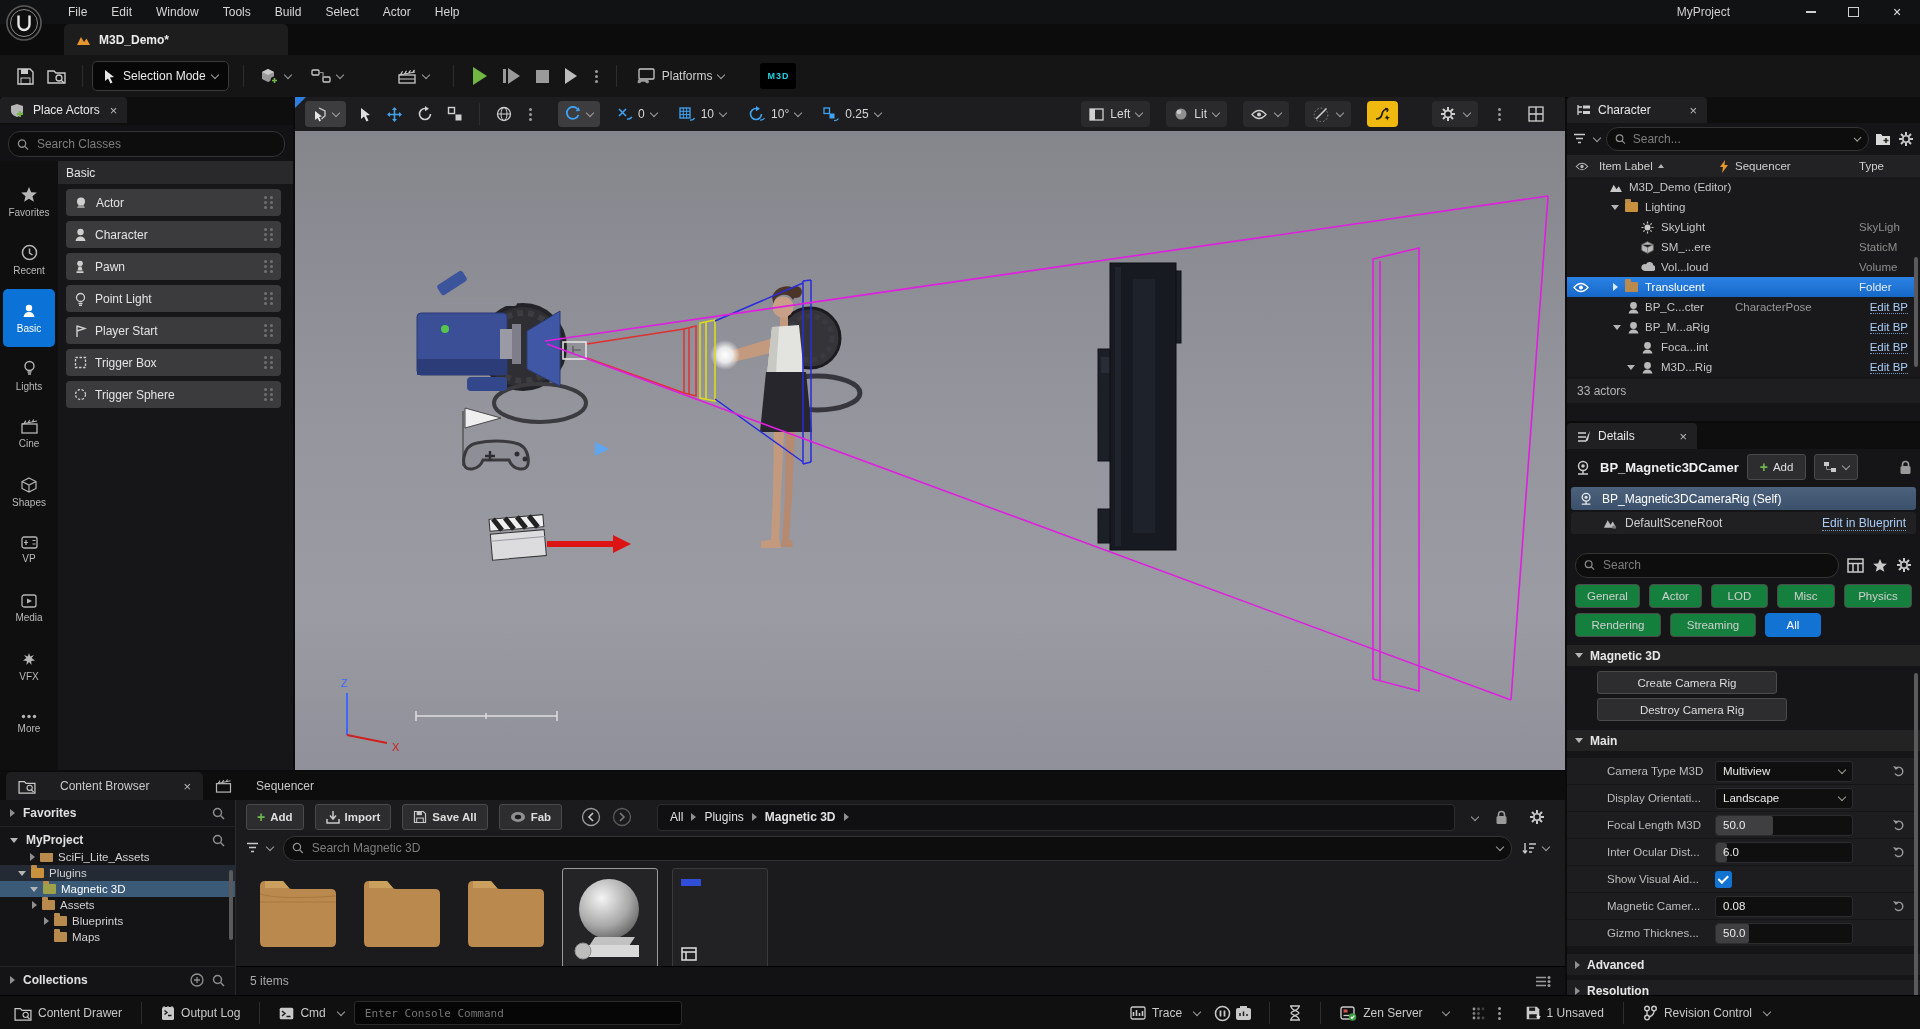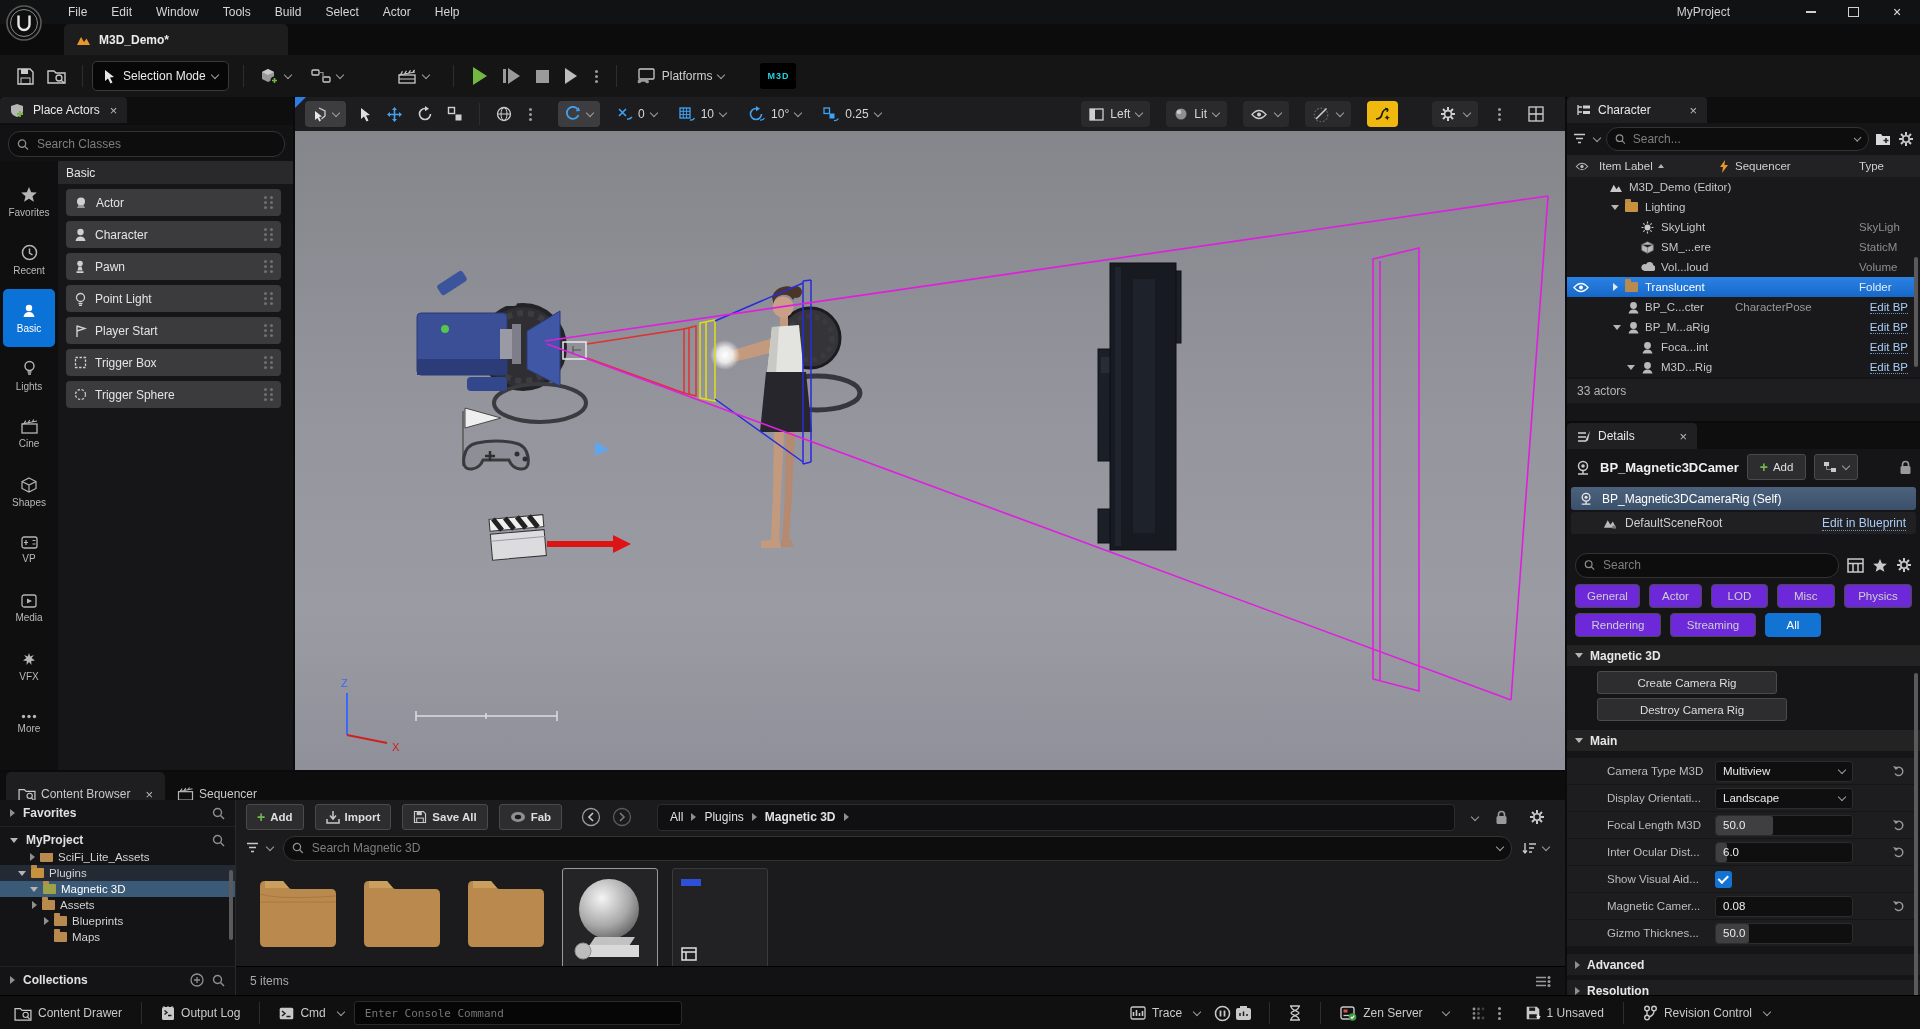--- a/index.html
+++ b/index.html
@@ -40,34 +40,34 @@
   .pa-item{height:27px;background:#3b3b3d;border-radius:4px;display:flex;align-items:center;margin:5px 12px 0 8px;padding:0 8px;color:#e4e4e4}
   .grip{opacity:.55;display:flex;gap:3px;margin-left:auto}
   
   .vp-btn{height:26px;border-radius:4px;display:flex;align-items:center;padding:0 7px;color:#d6d6d6}
   .vp-dark{background:#3d3d3f}
   .vp-grp{background:#2a2a2c;border-radius:4px;height:26px;display:flex;align-items:center;padding:0 8px;color:#d6d6d6}
   
   .ol-row{position:absolute;left:0;width:349px;height:20px;display:flex;align-items:center;font-size:11.5px;color:#c6c6c6}
   .ol-type{position:absolute;left:292px;width:57px;overflow:hidden;white-space:nowrap;color:#8d8d8d}
   .editbp{position:absolute;right:8px;color:#a9cdf8;border-bottom:1px dotted #6f94c0}
-  .chip{height:22px;border:1px solid #4b4b4b;background:#6d28d9;border-radius:4px;display:flex;align-items:center;justify-content:center;color:#cfcfcf;font-size:11.5px;padding:0 10px}
+  .chip{height:22px;border:1px solid #4b4b4b;background:#15803d;border-radius:4px;display:flex;align-items:center;justify-content:center;color:#cfcfcf;font-size:11.5px;padding:0 10px}
   .chip.on{background:#1273d2;border-color:#1273d2;color:#fff}
   .sect{background:#232324;height:21px;display:flex;align-items:center;font-weight:bold;color:#e6e6e6;padding-left:8px;gap:7px}
   .prop-row{position:absolute;left:0;width:349px;height:26px;background:#1d1d1f;border-bottom:1px solid #151516;display:flex;align-items:center}
   .prop-label{position:absolute;left:40px;color:#bdbdbd;font-size:11.5px;white-space:nowrap}
   .prop-val{position:absolute;left:148px;width:122px;height:19px;background:#0f0f10;border:1px solid #2c2c2e;border-radius:3px;display:flex;align-items:center;padding:0 7px;color:#ececec;font-size:11.5px;overflow:hidden}
   .fillbar{position:absolute;left:0;top:0;bottom:0;background:#3f3f42;z-index:0;border-radius:2px}
   .pv-txt{position:relative;z-index:1}
   .resetw{position:absolute;left:325px}
   .checkbox{position:absolute;left:148px;width:17px;height:17px;background:#1273d2;border-radius:3px;display:flex;align-items:center;justify-content:center}
   .checkbox i{display:block;width:8px;height:4px;border-left:2px solid #fff;border-bottom:2px solid #fff;transform:rotate(-45deg) translate(0,-1px)}
   .ueb{background:#2d2d2f;border:1px solid #4a4a4a;border-radius:3px;height:21px;display:flex;align-items:center;justify-content:center;color:#dedede;font-size:11.5px}
   
-  .cb-tab{height:28px;display:flex;align-items:center;padding:8px 12px;color:#c9c9c9;border-radius:5px 5px 0 0;gap:5px}
+  .cb-tab{height:28px;display:flex;align-items:center;padding:0 12px;color:#c9c9c9;border-radius:5px 5px 0 0;gap:24px}
   .tree-row{display:flex;align-items:center;height:16px;font-size:11.5px;color:#d2d2d2;white-space:nowrap}
   .folder-ic{width:13px;height:10px;background:#b98a4e;border-radius:1px;position:relative;margin-right:5px;flex:none}
   .folder-ic::before{content:"";position:absolute;left:0;top:-3px;width:6px;height:3px;background:#b98a4e;border-radius:1px 1px 0 0}
   .crumb-sep{margin:0 8px}
   .statusbar{left:0;top:995px;width:1920px;height:34px;background:#101011;border-top:1px solid #000;display:flex;align-items:center}
   .sb-item{display:flex;align-items:center;gap:6px;color:#c9c9c9;padding:0 10px;height:34px}
   .scrollbar{position:absolute;width:4px;border-radius:2px;background:#5a5a5c}
 </style>
 </head>
 <body>

